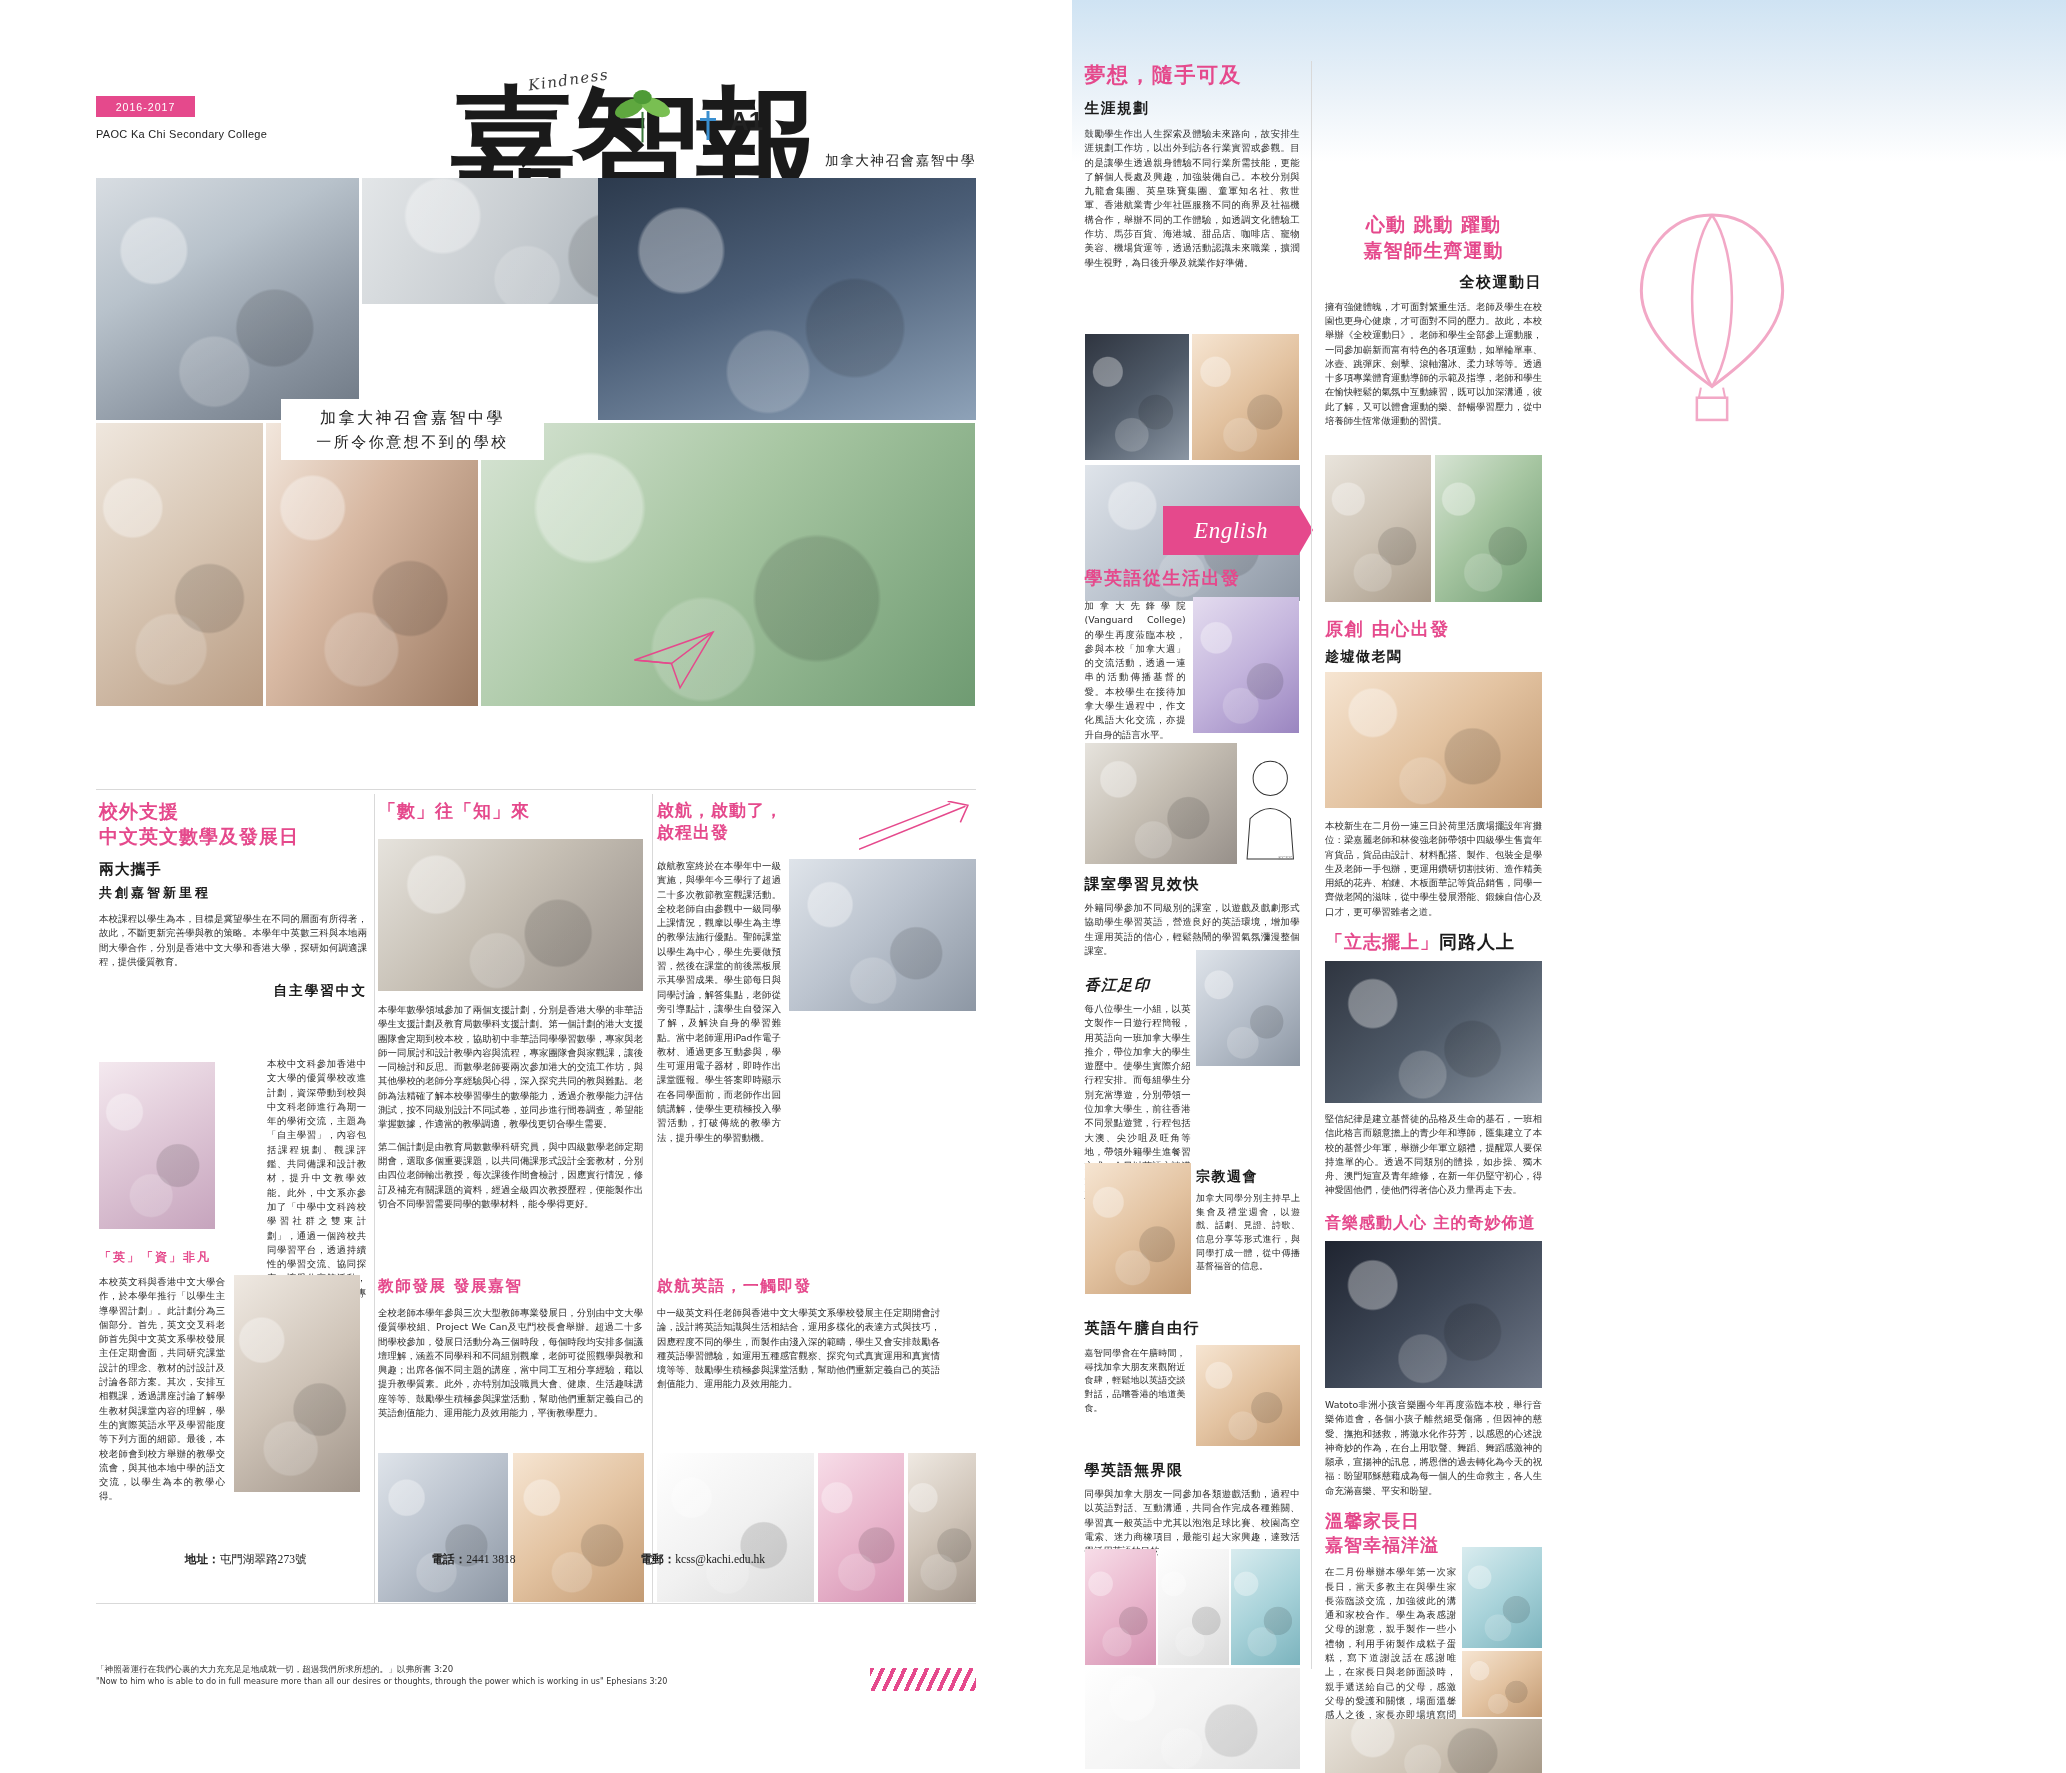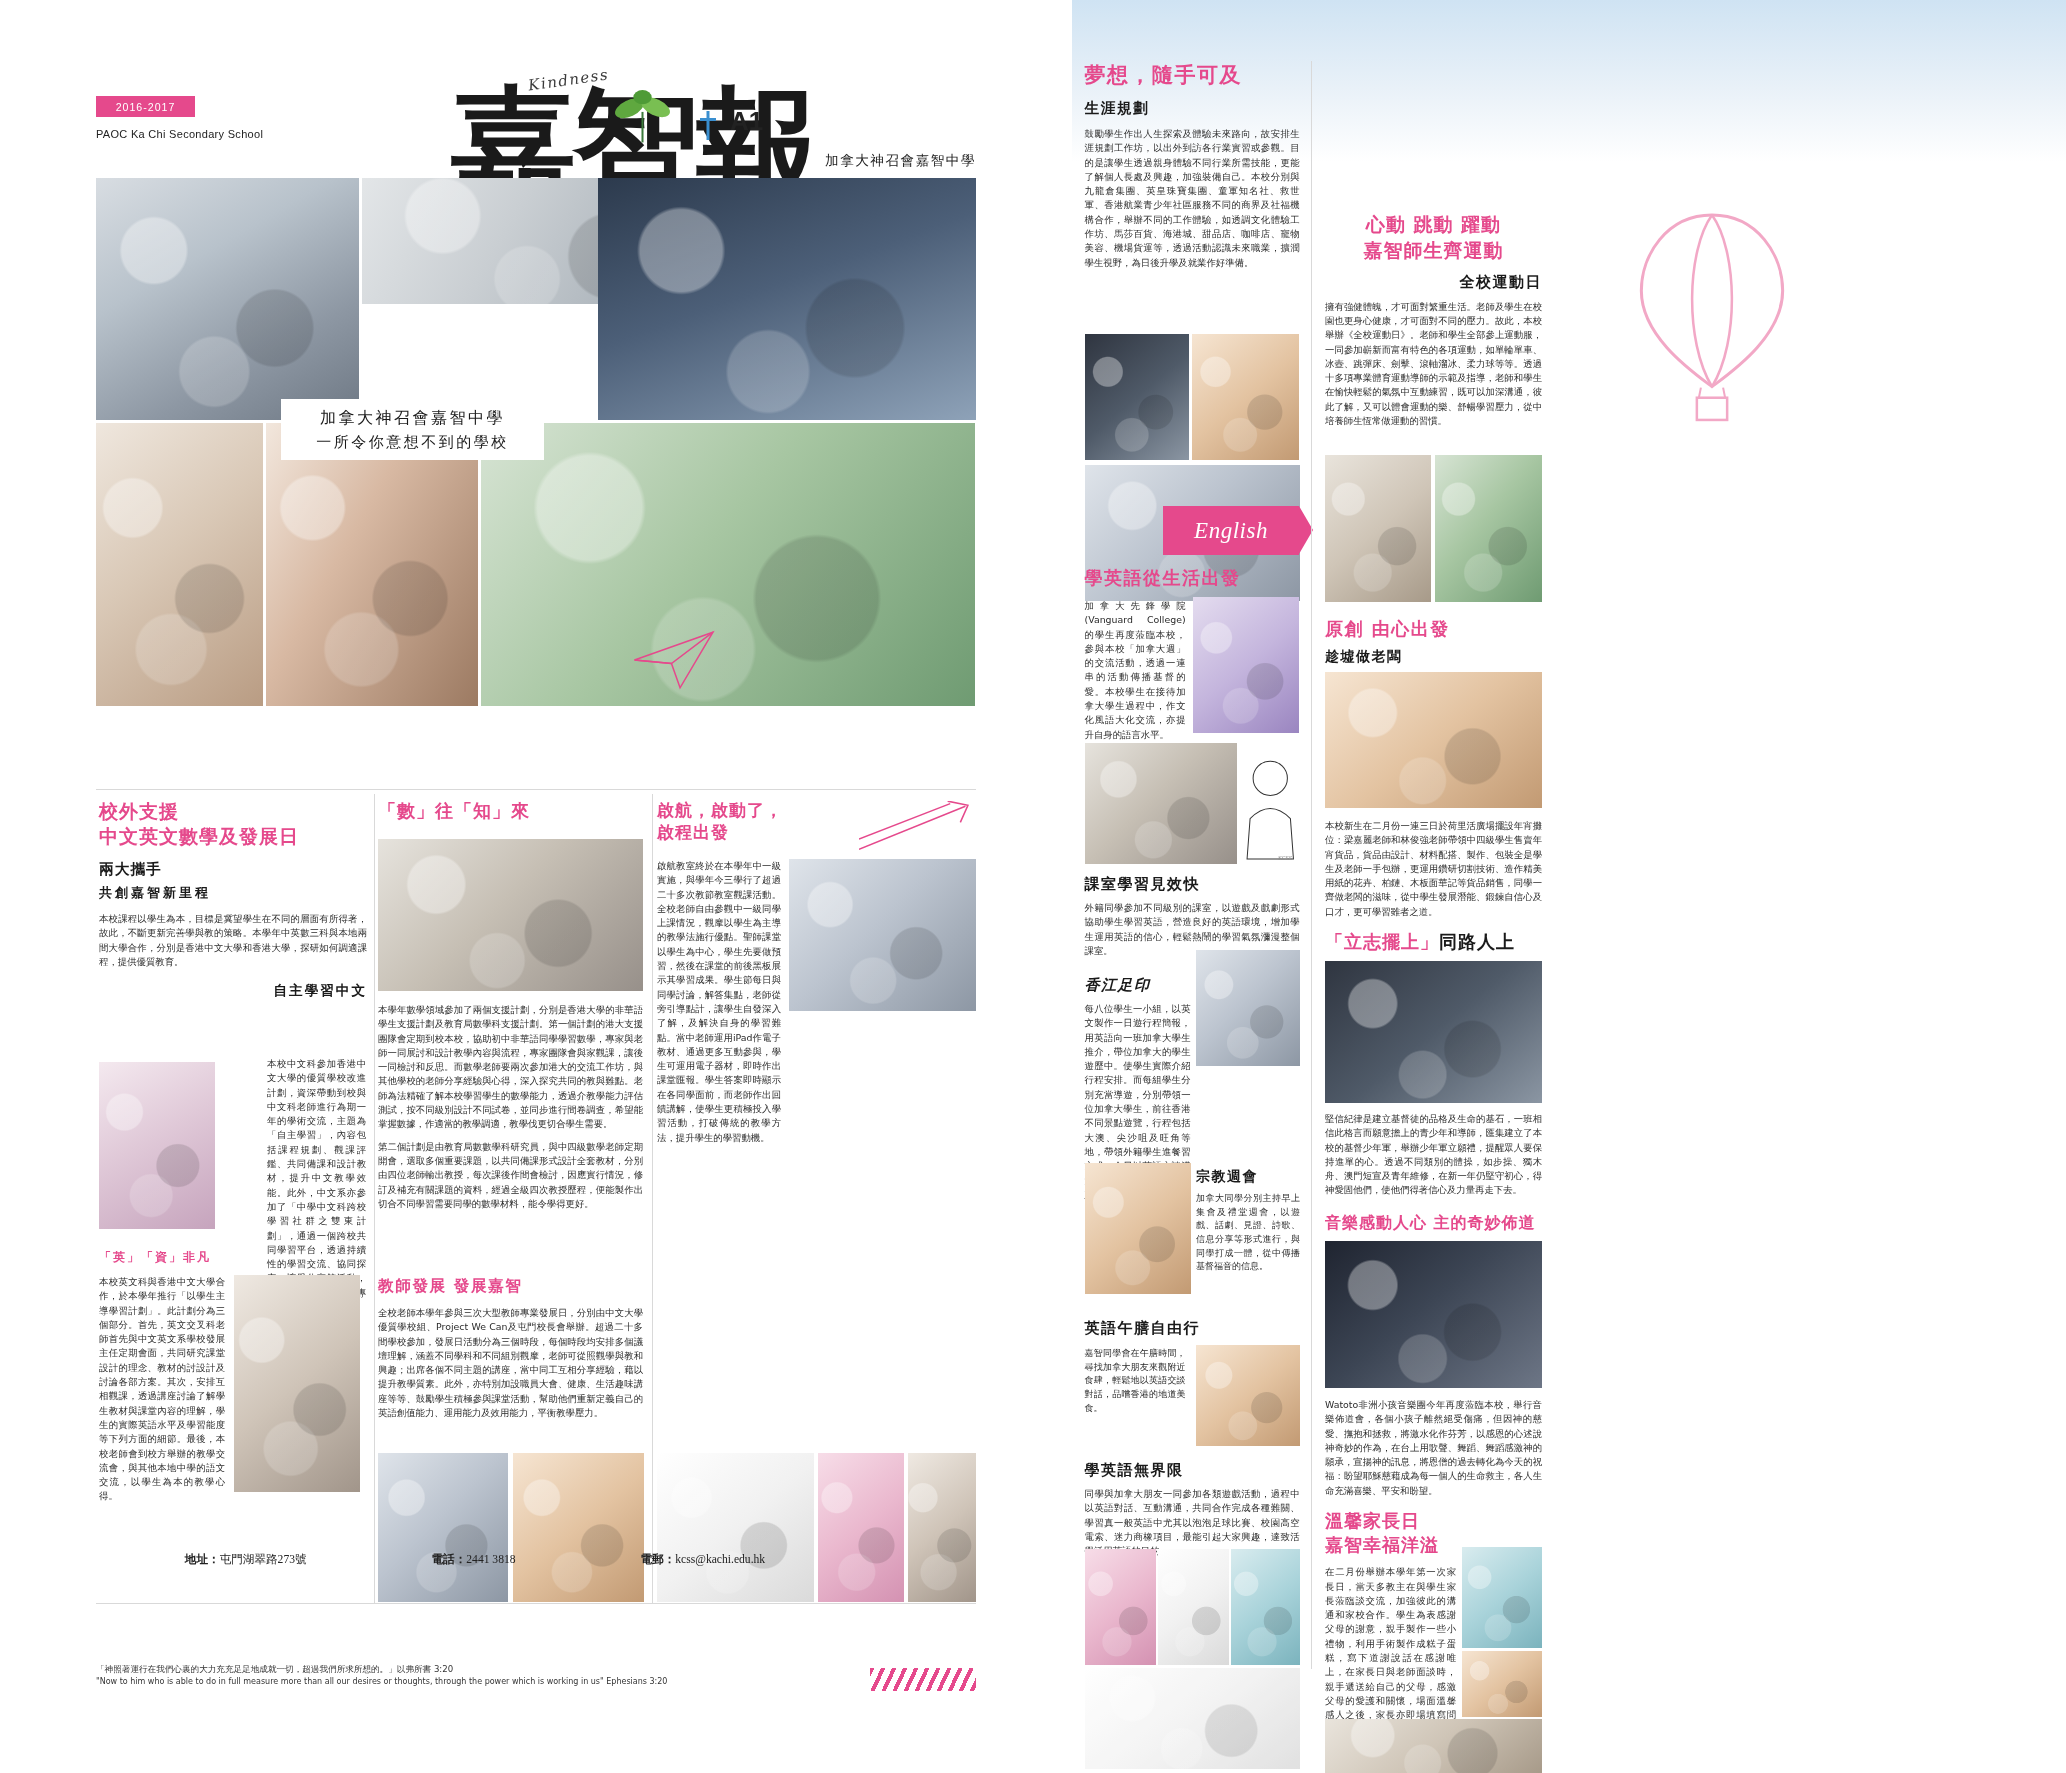--- a/index.html
+++ b/index.html
@@ -151,21 +151,21 @@
 </style>
 </head>
 <body>
 
 <div class="page">
 
 <div class="left-page">
 
   <div class="masthead">
     <div class="year-tag">2016-2017</div>
-    <div class="school-en">PAOC Ka Chi Secondary School</div>
+    <div class="school-en">PAOC Ka Chi Secondary College</div>
     <div class="school-zh">加拿大神召會嘉智中學</div>
     <div class="kindness">Kindness</div>
     <div class="logo-zh">
       <span class="ch">嘉</span><span class="ch">智</span><span class="ch">報</span>
     </div>
     <div class="page-code">A1</div>
     <svg class="plant-leaf" viewBox="0 0 120 110">
       <path d="M60 105 L60 45" stroke="#3b7a3b" stroke-width="4" fill="none"></path>
       <ellipse cx="34" cy="38" rx="30" ry="16" fill="#5fa83f" transform="rotate(-25 34 38)"></ellipse>
       <ellipse cx="86" cy="36" rx="30" ry="16" fill="#79bf52" transform="rotate(25 86 36)"></ellipse>
@@ -269,20 +269,24 @@
     <path d="M0 75 L180 5" stroke="#e5498c" stroke-width="3" fill="none"></path>
     <path d="M175 0 L215 8 L200 42" stroke="#e5498c" stroke-width="3" fill="none"></path>
   </svg>
   <div class="photo p-class2" style="left:789px; top:859px; width:187px; height:152px;">
         <div class="photo-grain"></div>
       </div>
   <div class="col" style="left:657px; top:859px; width:124px;">
     <div class="body-zh" style="font-size:9.4px;">啟航教室終於在本學年中一級實施，與學年今三學行了超過二十多次教節教室觀課活動。全校老師自由參觀中一級同學上課情況，觀摩以學生為主導的教學法施行優點。聖師課堂以學生為中心，學生先要做預習，然後在課堂的前後黑板展示其學習成果。學生節每日與同學討論，解答集點，老師從旁引導點計，讓學生自發深入了解，及解決自身的學習難點。當中老師運用iPad作電子教材、通過更多互動參與，學生可運用電子器材，即時作出課堂匯報。學生答案即時顯示在各同學面前，而老師作出回饋講解，使學生更積極投入學習活動，打破傳統的教學方法，提升學生的學習動機。</div>
   </div>
 
+  <div class="col" style="left:657px; top:1276px; width:318px;">
+    <div class="sec-title-pink" style="font-size:15.7px; letter-spacing:1.5px;">啟航英語，一觸即發</div>
+    <div class="body-zh" style="font-size:9.4px; margin-top:9px; width:283px;">中一級英文科任老師與香港中文大學英文系學校發展主任定期開會討論，設計將英語知識與生活相結合，運用多樣化的表達方式與技巧，因應程度不同的學生，而製作由淺入深的範疇，學生又會安排鼓勵各種英語學習體驗，如運用五種感官觀察、探究句式真實運用和真實情境等等、鼓勵學生積極參與課堂活動，幫助他們重新定義自己的英語創值能力、運用能力及效用能力。</div>
+  </div>
   <div class="photo p-white" style="left:657px; top:1453px; width:157px; height:149px;">
         <div class="photo-grain"></div>
       </div>
   <div class="photo p-pink" style="left:818px; top:1453px; width:86px; height:149px;">
         <div class="photo-grain"></div>
       </div>
   <div class="photo p-lib" style="left:908px; top:1453px; width:68px; height:149px;">
         <div class="photo-grain"></div>
       </div>
 

